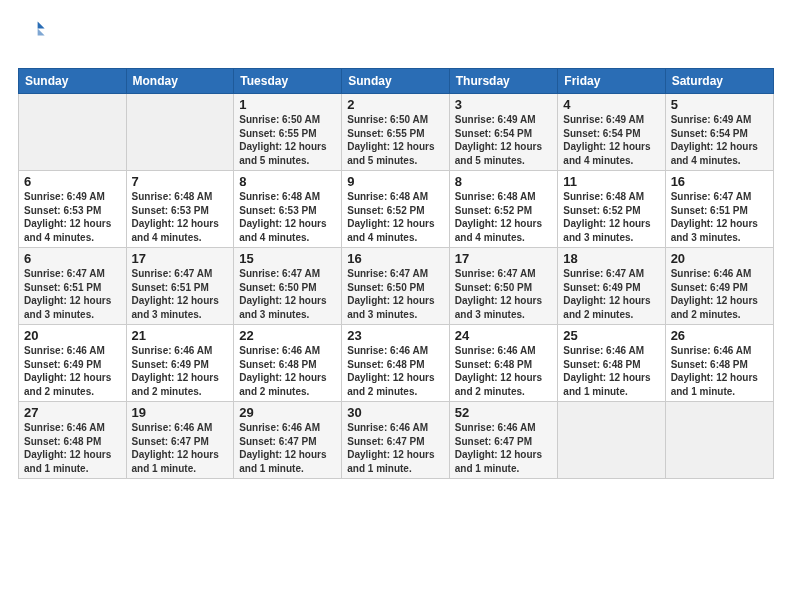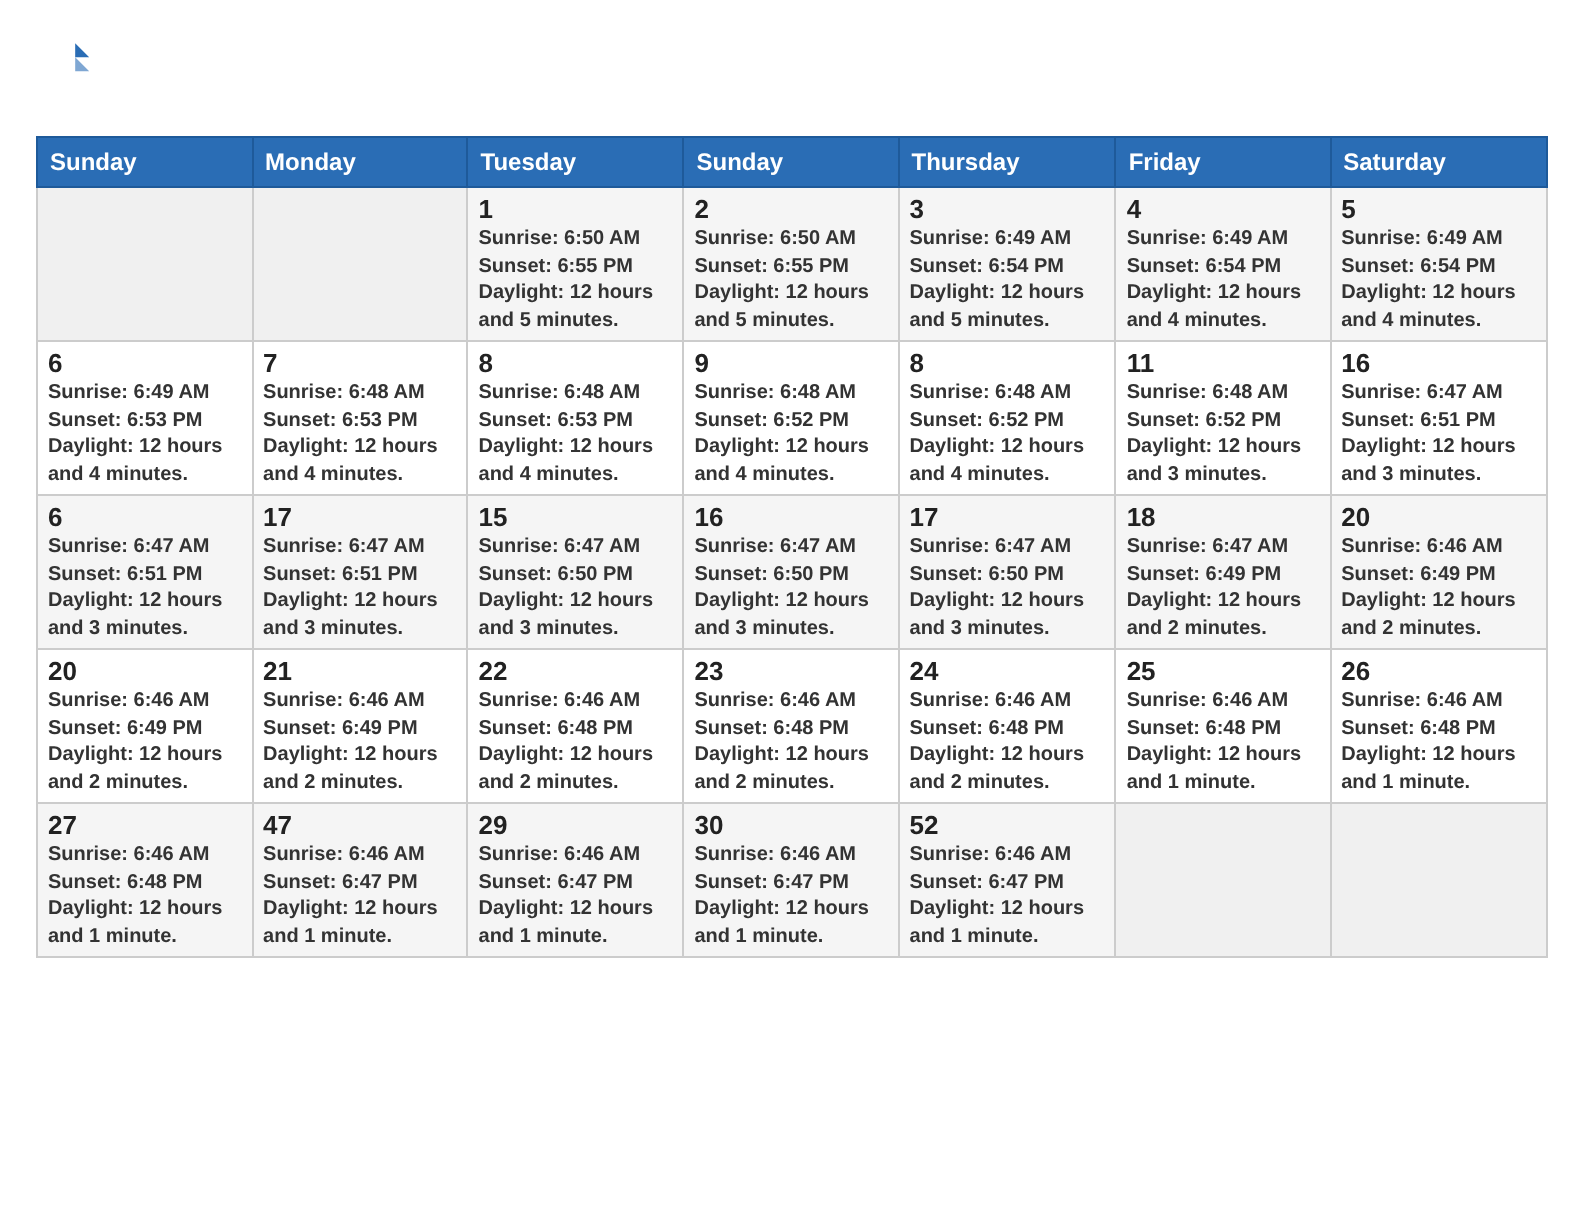--- a/index.html
+++ b/index.html
@@ -308,21 +308,21 @@
           </td>
         </tr>
         <tr>
           <td>
             <span class="day-number">27</span>
             <div class="day-info" style="white-space: pre-line;">Sunrise: 6:46 AM
 Sunset: 6:48 PM
 Daylight: 12 hours and 1 minute.</div>
           </td>
           <td>
-            <span class="day-number">47</span>
+            <span class="day-number">19</span>
             <div class="day-info" style="white-space: pre-line;">Sunrise: 6:46 AM
 Sunset: 6:47 PM
 Daylight: 12 hours and 1 minute.</div>
           </td>
           <td>
             <span class="day-number">29</span>
             <div class="day-info" style="white-space: pre-line;">Sunrise: 6:46 AM
 Sunset: 6:47 PM
 Daylight: 12 hours and 1 minute.</div>
           </td>

